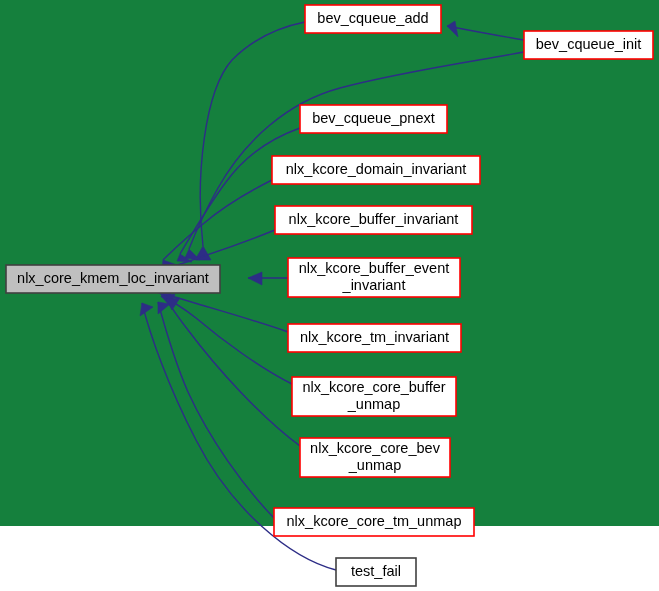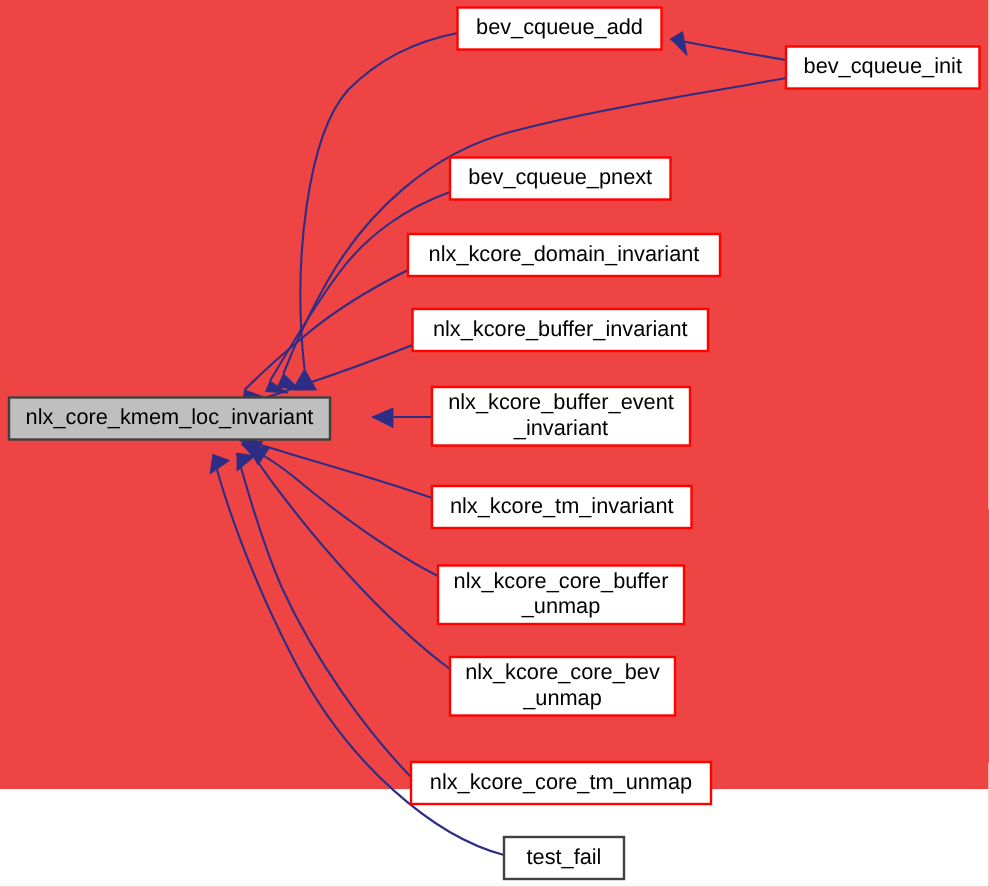--- a/index.html
+++ b/index.html
@@ -10,21 +10,21 @@
   body {
     width: 659px;
     height: 591px;
     font-family: "Liberation Sans", sans-serif;
     overflow: hidden;
   }
   #graph-root {
     position: relative;
     width: 659px;
     height: 526px;
-    background: #ef4444;
+    background: #15803d;
   }
   svg#callgraph {
     display: block;
     width: 659px;
     height: 591px;
   }
   .edge-path {
     fill: none;
     stroke: #2d2d86;
     stroke-width: 1.4;

